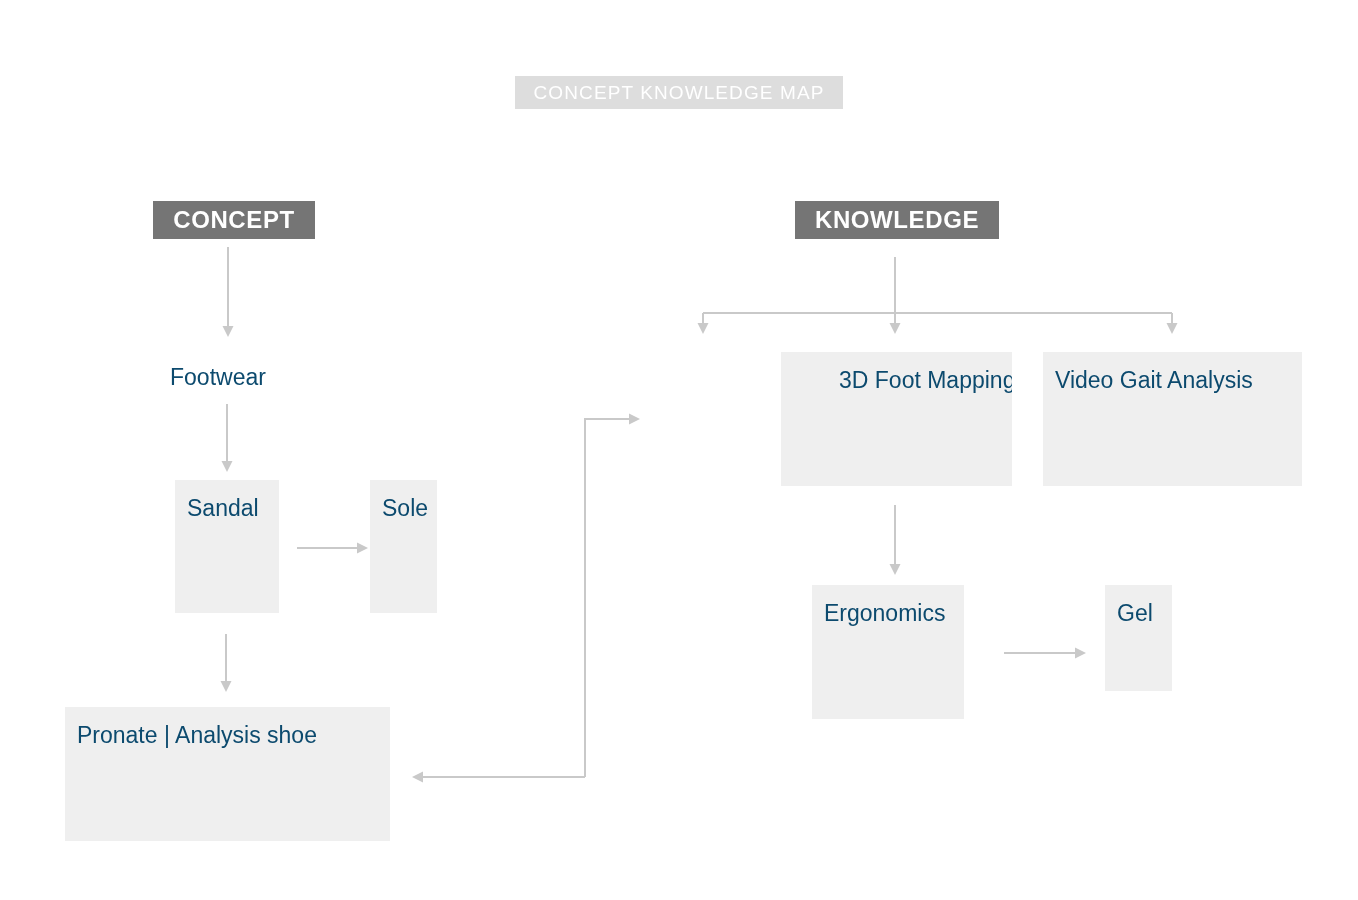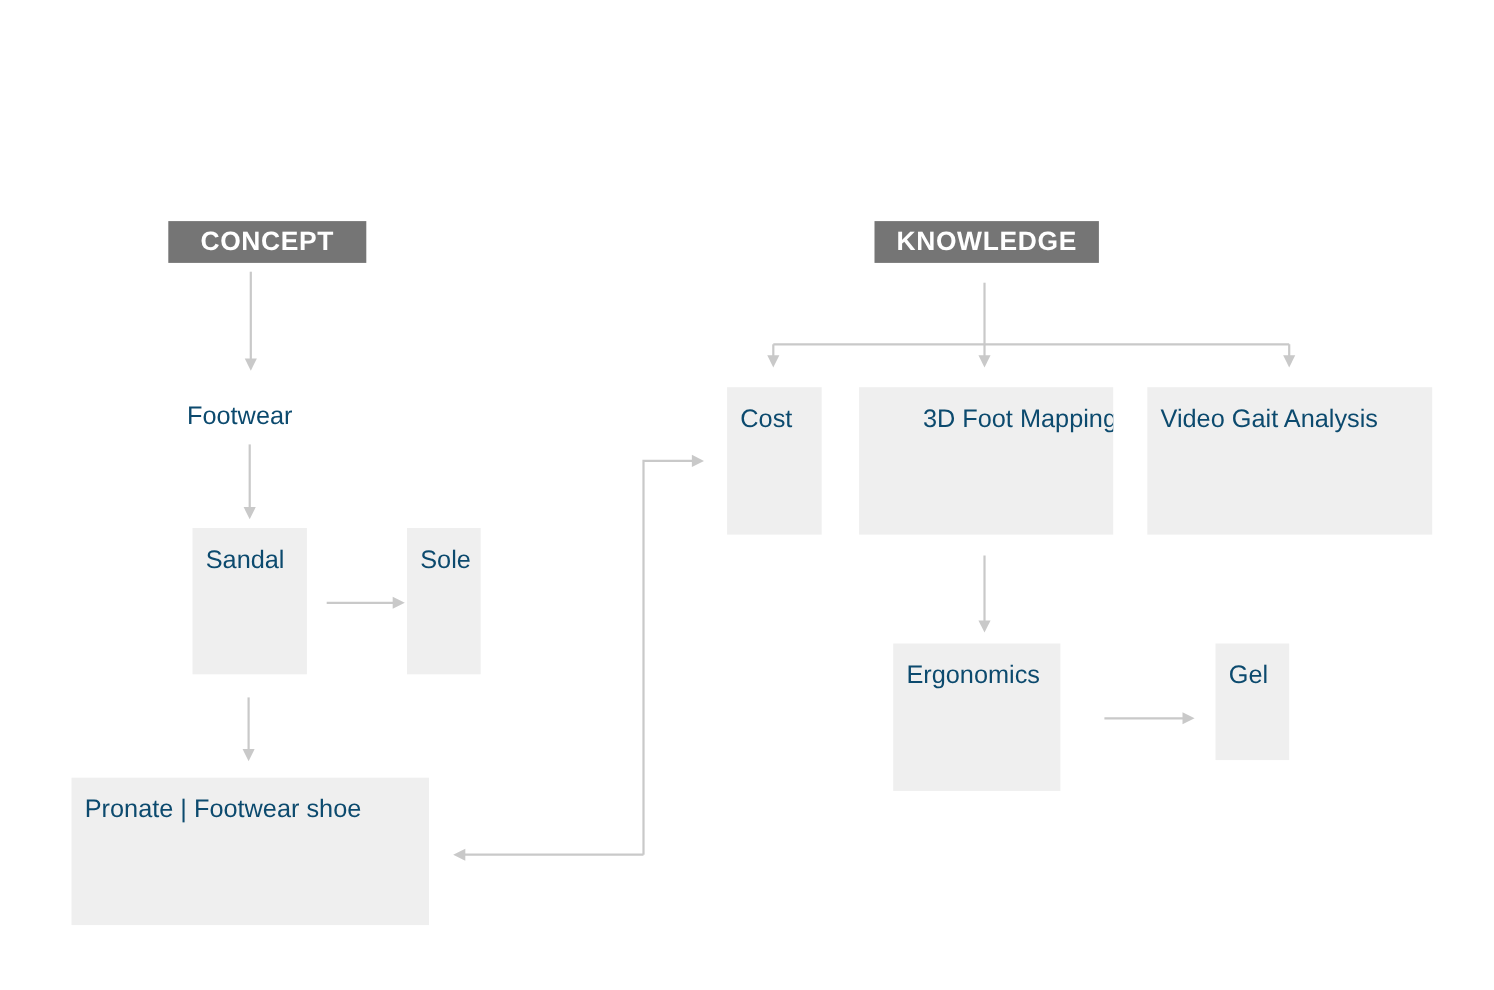--- a/index.html
+++ b/index.html
@@ -42,21 +42,21 @@
     color: #ffffff;
     font-size: 24px;
     font-weight: 700;
     letter-spacing: 0.6px;
     display: flex;
     align-items: center;
     justify-content: center;
     box-sizing: border-box;
     height: 38px;
   }
-  #header-concept   { left: 153px; top: 201px; width: 180px; }
+  #header-concept   { left: 153px; top: 201px; width: 162px; }
   #header-knowledge { left: 795px; top: 201px; width: 204px; }
 
   
   .node {
     position: absolute;
     background: #efefef;
     box-sizing: border-box;
     overflow: hidden;
   }
   .node.plain { background: transparent; }
@@ -149,44 +149,42 @@
       <path class="edge-line" d="M585,777 L585,419 L631,419"></path>
       <polygon class="edge-head" points="640,419 629,413.5 629,424.5"></polygon>
     </g>
 
     <g>
       <path class="edge-line" d="M585,777 L421,777"></path>
       <polygon class="edge-head" points="412,777 423,771.5 423,782.5"></polygon>
     </g>
   </svg>
 
+  <div class="map-title">CONCEPT KNOWLEDGE MAP</div>
 
   <div class="col-header" id="header-concept">CONCEPT</div>
 
   <div class="col-header" id="header-knowledge">KNOWLEDGE</div>
 
   <div class="node plain" id="node-footwear">
     <span class="node-label">Footwear</span>
   </div>
 
   <div class="node" id="node-sandal">
     <span class="node-label">Sandal</span>
   </div>
 
   <div class="node" id="node-sole">
     <span class="node-label">Sole</span>
   </div>
 
   <div class="node" id="node-pronate">
-    <span class="node-label">Pronate | Footwear shoe</span>
-  </div>
-
-  <div class="node" id="node-cost">
-    <span class="node-label">Cost</span>
-  </div>
+    <span class="node-label">Pronate | Analysis shoe</span>
+  </div>
+
 
   <div class="node" id="node-mapping">
     <span class="node-label">3D Foot Mapping</span>
   </div>
 
   <div class="node" id="node-video">
     <span class="node-label">Video Gait Analysis</span>
   </div>
 
   <div class="node" id="node-ergonomics">

